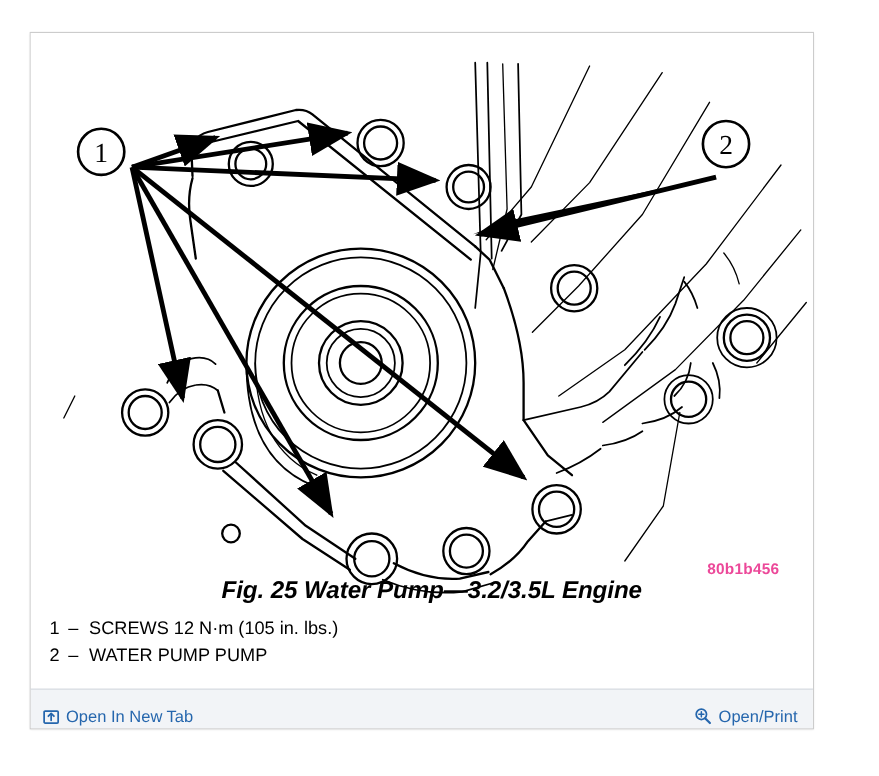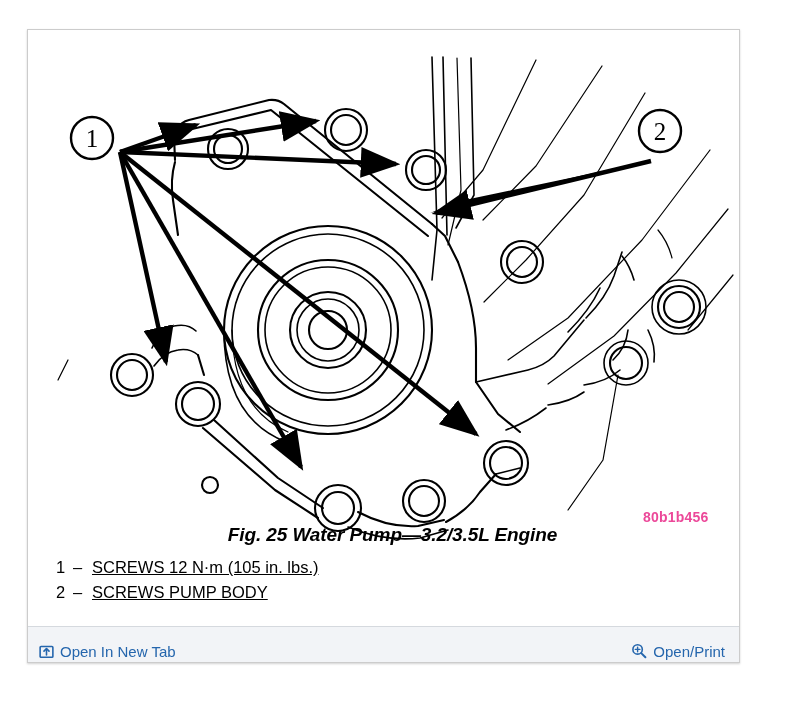--- a/index.html
+++ b/index.html
@@ -43,32 +43,31 @@
     left: 0;
     top: 494px;
     width: 100%;
   }
 
   .fig-title {
     text-align: center;
     font-family: "Liberation Sans", sans-serif;
     font-weight: bold;
     font-style: italic;
-    font-size: 19px;
+    font-size: 22px;
     color: #000000;
     letter-spacing: -0.1px;
     margin: 0;
     padding: 0 0 0 18px;
   }
 
   .legend {
     margin: 9px 0 0 0;
-    padding: 0 0 0 28px;
+    padding: 0 0 0 17px;
     list-style: none;
-    text-decoration: underline;
   }
 
   .legend li {
     font-family: "Liberation Sans", sans-serif;
     font-size: 16.5px;
     color: #000000;
     line-height: 25px;
     white-space: nowrap;
   }
 
@@ -287,21 +286,21 @@
     <div class="part-no">80b1b456</div>
 
     <div class="caption-block">
       <div class="fig-title">Fig. 25 Water Pump—3.2/3.5L Engine</div>
 
       <ul class="legend">
         <li>
           <span class="lg-num">1</span><span class="lg-dash">–</span><span>SCREWS 12 N·m (105 in. lbs.)</span>
         </li>
         <li>
-          <span class="lg-num">2</span><span class="lg-dash">–</span><span>SCREWS PUMP BODY</span>
+          <span class="lg-num">2</span><span class="lg-dash">–</span><span>WATER PUMP PUMP</span>
         </li>
       </ul>
     </div>
   </div>
 
   <div id="footer-bar">
 
     <a class="footer-link" href="#">
       <span>
         <svg width="15" height="15" viewBox="0 0 16 16">

